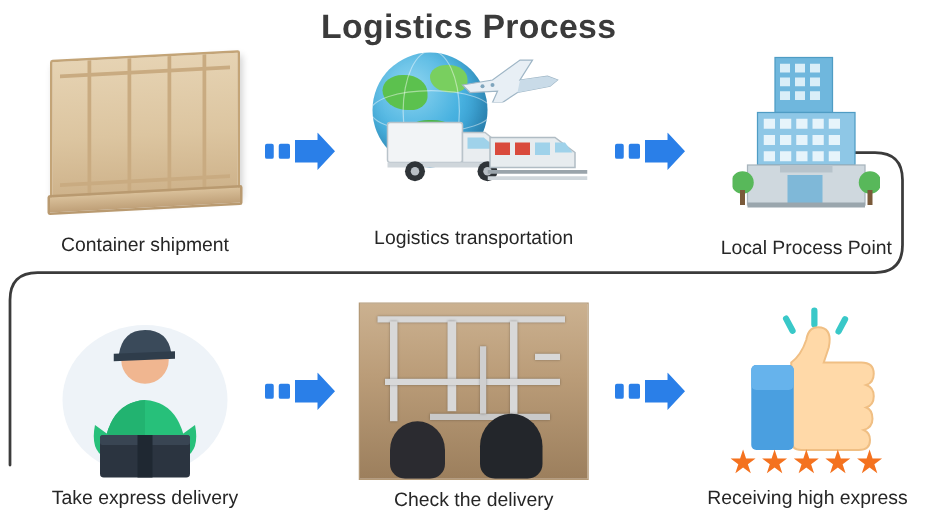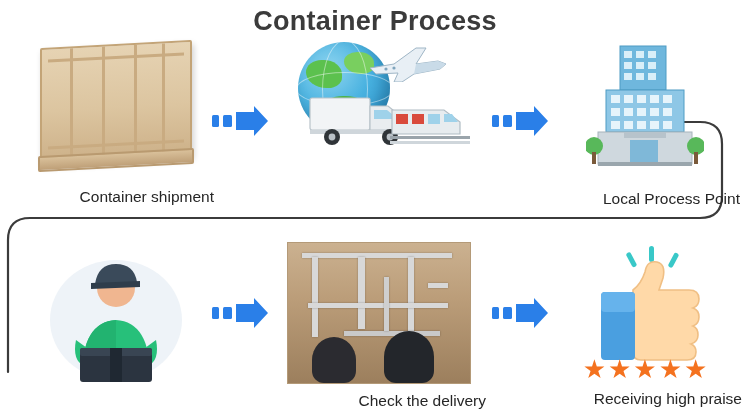--- a/index.html
+++ b/index.html
@@ -47,21 +47,20 @@
   .cell .art {
     position: relative;
     width: 100%;
     height: 150px;
   }
   .caption {
     font-size: 15.5px;
     color: #262626;
     white-space: nowrap;
     margin-top: 2px;
-    text-align: right;
   }
 
   
   .arrow {
     position: absolute;
     width: 60px;
     height: 30px;
   }
 
   
@@ -223,21 +222,21 @@
     color: #f4721f;
     letter-spacing: 2px;
     line-height: 1;
   }
 </style>
 </head>
 <body>
 
 <div id="page">
 
-  <div class="title">Container Process</div>
+  <div class="title">Logistics Process</div>
 
   <svg class="connector" viewBox="0 0 750 414">
     <path d="M 641 122 L 700 122 Q 722 122 722 144 L 722 196 Q 722 218 700 218 L 30 218 Q 8 218 8 240 L 8 372" fill="none" stroke="#3b3b3b" stroke-width="2.2" stroke-linecap="round"></path>
   </svg>
 
   <div class="cell" style="left:18px; top:36px; width:196px;">
     <div class="art">
       <div class="crate">
         <div class="crate-slat" style="left:28px;"></div>
         <div class="crate-slat" style="left:60px;"></div>
@@ -296,20 +295,21 @@
           <path d="M2 8 L54 8 L70 20 L70 32 L2 32 Z" fill="#e7ecef" stroke="#b0bcc4" stroke-width="1.2"></path>
           <rect x="6" y="12" width="12" height="10" fill="#d94a3c"></rect>
           <rect x="22" y="12" width="12" height="10" fill="#d94a3c"></rect>
           <rect x="38" y="12" width="12" height="10" fill="#9fd2ea"></rect>
           <path d="M54 12 L62 12 L68 20 L54 20 Z" fill="#9fd2ea"></path>
           <rect x="0" y="34" width="80" height="3" fill="#9aa4ab"></rect>
           <rect x="0" y="39" width="80" height="3" fill="#cfd6db"></rect>
         </g>
       </svg>
     </div>
+    <div class="caption">Logistics transportation</div>
   </div>
 
   <div class="arrow" style="left:490px; top:106px;">
     <svg viewBox="0 0 60 30" width="60" height="30">
       <g fill="#2a7fe8">
         <rect x="2" y="9" width="7" height="12" rx="1.5"></rect>
         <rect x="13" y="9" width="9" height="12" rx="1.5"></rect>
         <path d="M26 6 L26 24 L44 24 L44 30 L58 15 L44 0 L44 6 Z"></path>
       </g>
     </svg>
@@ -379,20 +379,21 @@
 
           <path d="M40 96 Q36 116 48 122 L62 112 Z" fill="#27c07a"></path>
           <path d="M120 96 Q124 116 112 122 L98 112 Z" fill="#27c07a"></path>
 
           <rect x="44" y="104" width="72" height="34" rx="3" fill="#2b3440"></rect>
           <rect x="44" y="104" width="72" height="8" rx="2" fill="#394553"></rect>
           <rect x="74" y="104" width="12" height="34" fill="#1f2832"></rect>
         </g>
       </svg>
     </div>
+    <div class="caption">Take express delivery</div>
   </div>
 
   <div class="arrow" style="left:210px; top:298px;">
     <svg viewBox="0 0 60 30" width="60" height="30">
       <g fill="#2a7fe8">
         <rect x="2" y="9" width="7" height="12" rx="1.5"></rect>
         <rect x="13" y="9" width="9" height="12" rx="1.5"></rect>
         <path d="M26 6 L26 24 L44 24 L44 30 L58 15 L44 0 L44 6 Z"></path>
       </g>
     </svg>
@@ -440,16 +441,16 @@
 
             <rect x="30" y="48" width="34" height="68" rx="4" fill="#4a9fe0"></rect>
             <rect x="30" y="48" width="34" height="20" rx="4" fill="#66b3ec"></rect>
           </g>
         </svg>
         <div class="stars">
           <span>★</span><span>★</span><span>★</span><span>★</span><span>★</span>
         </div>
       </div>
     </div>
-    <div class="caption">Receiving high praise</div>
+    <div class="caption">Receiving high express</div>
   </div>
 
 </div>
 
 </body></html>

